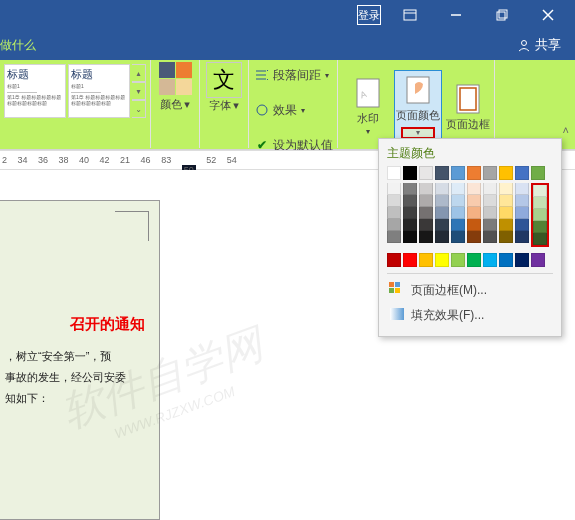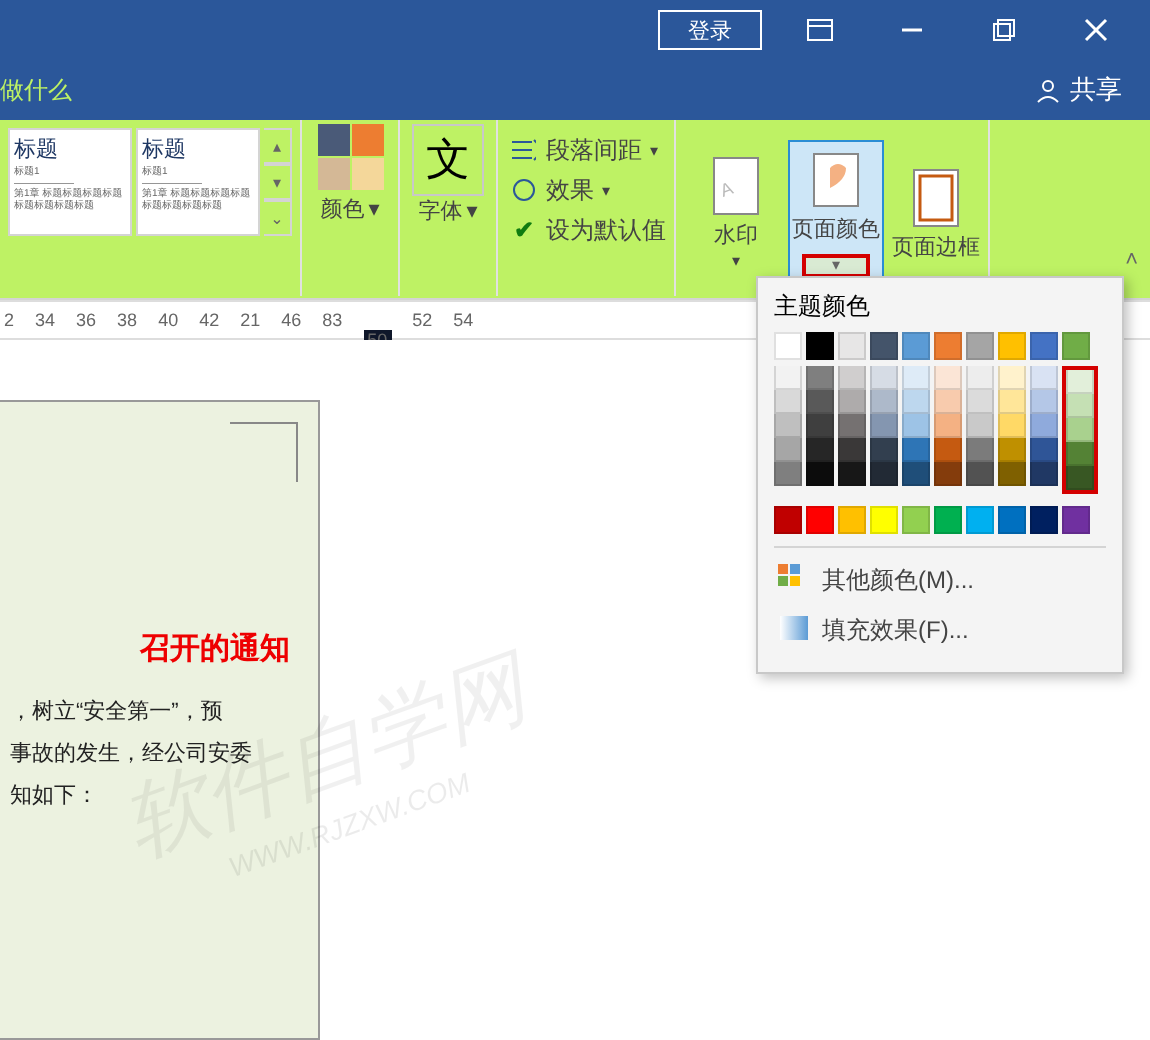--- a/index.html
+++ b/index.html
@@ -1,20 +1,20 @@
 <!DOCTYPE html>
 <html><head>
 <meta charset="utf-8">
 <style>
   * { margin: 0; padding: 0; box-sizing: border-box; font-family: "Microsoft YaHei", sans-serif; }
   body { width: 575px; height: 520px; background: #fff; overflow: hidden; position: relative; }
 
   .titlebar { height: 30px; background: #2b579a; display: flex; justify-content: flex-end; align-items: center; padding: 0 4px; }
   .tb-btn { width: 46px; height: 30px; display: flex; align-items: center; justify-content: center; color: #fff; font-size: 12px; }
-  .tb-btn.login { border: 1px solid #fff; height: 20px; width: 52px; margin-right: 6px; font-size: 11px; }
+  .tb-btn.login { border: 1px solid #fff; height: 20px; width: 24px; margin-right: 6px; font-size: 11px; }
   .tb-btn svg { stroke: #fff; }
 
   .sharebar { height: 30px; background: #2b579a; display: flex; justify-content: flex-end; align-items: center; color: #fff; font-size: 13px; padding-right: 14px; }
   .sharebar .tell { color: #bef264; font-size: 12px; position: absolute; left: 0; top: 37px; }
   .share-inner { display: flex; align-items: center; gap: 4px; }
 
   .ribbon { height: 90px; background: #bef264; border-bottom: 1px solid #d4d4d4; display: flex; position: relative; }
   .group { display: flex; flex-direction: column; align-items: center; justify-content: flex-start; padding: 2px 4px 0 4px; border-right: 1px solid #e1e1e1; height: 88px; }
 
   .styles-group { flex-direction: row; align-items: flex-start; padding: 4px; gap: 2px; }
@@ -24,21 +24,21 @@
   .style-arrows { display: flex; flex-direction: column; width: 14px; }
   .style-arrows div { height: 18px; border: 1px solid #d4d4d4; border-left: none; display: flex; align-items: center; justify-content: center; font-size: 8px; color: #666; }
 
   .color-btn { display: flex; flex-direction: column; align-items: center; width: 40px; }
   .color-swatches { display: grid; grid-template-columns: repeat(2,16px); grid-template-rows: repeat(2,16px); gap: 1px; margin-bottom: 2px; }
   .sw { width: 16px; height: 16px; }
   .lbl { font-size: 11px; color: #444; display:flex; align-items:center; gap:2px; }
 
   .font-btn { width: 36px; height: 36px; border: 1px solid #c8c8c8; display: flex; align-items: center; justify-content: center; font-size: 22px; font-family: SimSun, serif; }
 
-  .stack { display: flex; flex-direction: column; gap: 2px; font-size: 12px; color: #444; }
+  .stack { display: flex; flex-direction: column; gap: 17px; font-size: 12px; color: #444; }
   .stack-row { display: flex; align-items: center; gap: 4px; height: 18px; }
   .icon-box { width: 14px; height: 14px; display: flex; align-items: center; justify-content: center; }
   .check { color: #107c10; font-weight: bold; }
 
   .big-btn { display: flex; flex-direction: column; align-items: center; width: 48px; padding-top: 4px; gap: 4px; }
   .big-btn .icon { width: 30px; height: 30px; display: flex; align-items: center; justify-content: center; }
   .big-btn .cap { font-size: 11px; color: #444; text-align: center; line-height: 1.1; }
   .big-btn.selected { background: #cde6f7; border: 1px solid #2a8dd4; }
 
   .pgcolor-drop { width: 34px; height: 12px; border: 2px solid #d40000; background: #d9ead3; margin: 1px auto 0 auto; display:flex; align-items:center; justify-content:center; font-size:8px; color:#666;}
@@ -50,21 +50,21 @@
   .page { position: absolute; left: -20px; top: 30px; width: 180px; height: 320px; background: #ecf2e0; border: 1px solid #999; padding: 24px 14px 0 24px; }
   .page .corner { position: absolute; right: 10px; top: 10px; width: 34px; height: 30px; border-right: 1px solid #888; border-top: 1px solid #888; }
   .page h3 { color: #e00; font-size: 15px; text-align: right; margin-top: 90px; font-weight: bold; }
   .page p { font-size: 11px; color: #222; margin-top: 12px; line-height: 1.9; text-align: left; }
 
   .watermark { position: absolute; left: 60px; top: 180px; font-size: 42px; color: rgba(0,0,0,0.06); transform: rotate(-20deg); pointer-events:none; font-style: italic; white-space: nowrap; }
   .watermark small { display:block; font-size: 14px; color: rgba(0,0,0,0.08); text-align:center; }
 
   .dropdown { position: absolute; left: 378px; top: 138px; width: 184px; background: #f4f4f4; border: 1px solid #c8c8c8; box-shadow: 2px 2px 6px rgba(0,0,0,0.25); padding: 6px 8px 8px 8px; font-size: 12px; color: #444; }
   .dd-section { margin-bottom: 6px; }
-  .dd-title { font-size: 12px; color: #000000; margin-bottom: 4px; }
+  .dd-title { font-size: 12px; color: #4d7c0f; margin-bottom: 4px; }
   .theme-row { display: flex; gap: 2px; margin-bottom: 2px; }
   .theme-col { display: flex; flex-direction: column; gap: 0; }
   .c { width: 14px; height: 14px; border: 1px solid rgba(0,0,0,0.12); }
   .theme-grid .c { height: 12px; border-top: none; }
   .std-row { display: flex; gap: 2px; }
   .highlight-col { border: 2px solid #d40000; padding: 0; }
   .dd-item { display: flex; align-items: center; gap: 6px; padding: 4px 2px; }
   .dd-item .sq { width: 16px; height: 14px; border: 1px solid #999; background: #fff; }
   .dd-sep { height: 1px; background: #d4d4d4; margin: 4px 0; }
 
@@ -356,21 +356,21 @@
   <div class="dd-sep"></div>
   <div class="dd-item">
     <span style="width:16px">
       <svg width="16" height="14">
           <rect x="0" y="0" width="5" height="5" fill="#ed7d31"></rect>
           <rect x="6" y="0" width="5" height="5" fill="#5b9bd5"></rect>
           <rect x="0" y="6" width="5" height="5" fill="#70ad47"></rect>
           <rect x="6" y="6" width="5" height="5" fill="#ffc000"></rect>
         </svg>
     </span>
-    <span>其他颜色(M)...</span>
+    <span>页面边框(M)...</span>
   </div>
   <div class="dd-item">
     <span style="width:16px">
       <svg width="16" height="14">
           <rect x="1" y="1" width="14" height="12" fill="url(#g)"></rect>
           <defs>
             <linearGradient id="g">
               <stop offset="0" stop-color="#fff"></stop>
               <stop offset="1" stop-color="#5b9bd5"></stop>
             </linearGradient>

